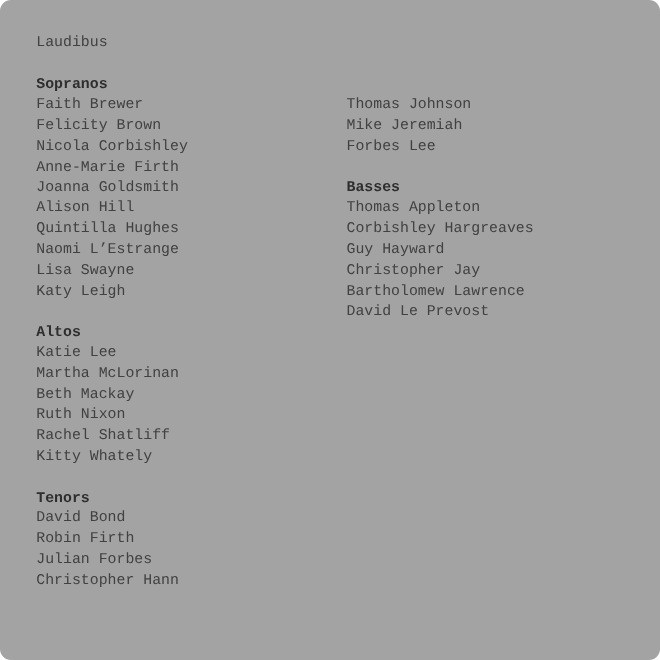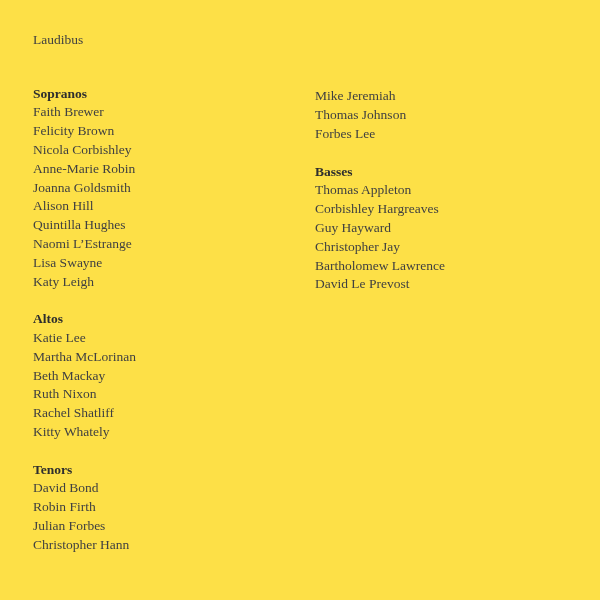--- a/index.html
+++ b/index.html
@@ -7,43 +7,43 @@
     margin: 0;
     padding: 0;
     background: #ffffff;
   }
   .page {
     position: relative;
     width: 600px;
     height: 600px;
     box-sizing: border-box;
     padding: 31px 0 0 33px;
-    background: #fde047;
-    font-family: Liberation Serif, serif;
+    background: #a3a3a3;
+    font-family: Liberation Mono, monospace;
     font-size: 13.5px;
     line-height: 18.8px;
     color: #414141;
     overflow: hidden;
+    border-radius: 10px;
   }
   .title-row {
     height: 18.8px;
     white-space: nowrap;
   }
   .spacer-line {
     height: 18.8px;
   }
   .columns {
     display: flex;
     flex-direction: row;
     align-items: flex-start;
   }
   .col-left {
     width: 282px;
     flex: 0 0 282px;
-    margin-top: 16px;
   }
   .col-right {
     padding-top: 18.8px; 
   }
   .section.gap-before {
     margin-top: 18.8px; 
   }
   .section-heading {
     font-weight: bold;
     color: #2e2e2e;
@@ -65,21 +65,21 @@
 
   <div class="columns">
 
     <div class="col-left">
 
       <div class="section">
         <div class="section-heading">Sopranos</div>
         <div class="name-row">Faith Brewer</div>
         <div class="name-row">Felicity Brown</div>
         <div class="name-row">Nicola Corbishley</div>
-        <div class="name-row">Anne-Marie Robin</div>
+        <div class="name-row">Anne-Marie Firth</div>
         <div class="name-row">Joanna Goldsmith</div>
         <div class="name-row">Alison Hill</div>
         <div class="name-row">Quintilla Hughes</div>
         <div class="name-row">Naomi L’Estrange</div>
         <div class="name-row">Lisa Swayne</div>
         <div class="name-row">Katy Leigh</div>
       </div>
 
       <div class="section gap-before">
         <div class="section-heading">Altos</div>
@@ -97,22 +97,22 @@
         <div class="name-row">Robin Firth</div>
         <div class="name-row">Julian Forbes</div>
         <div class="name-row">Christopher Hann</div>
       </div>
 
     </div>
 
     <div class="col-right">
 
       <div class="section">
+        <div class="name-row">Thomas Johnson</div>
         <div class="name-row">Mike Jeremiah</div>
-        <div class="name-row">Thomas Johnson</div>
         <div class="name-row">Forbes Lee</div>
       </div>
 
       <div class="section gap-before">
         <div class="section-heading">Basses</div>
         <div class="name-row">Thomas Appleton</div>
         <div class="name-row">Corbishley Hargreaves</div>
         <div class="name-row">Guy Hayward</div>
         <div class="name-row">Christopher Jay</div>
         <div class="name-row">Bartholomew Lawrence</div>

